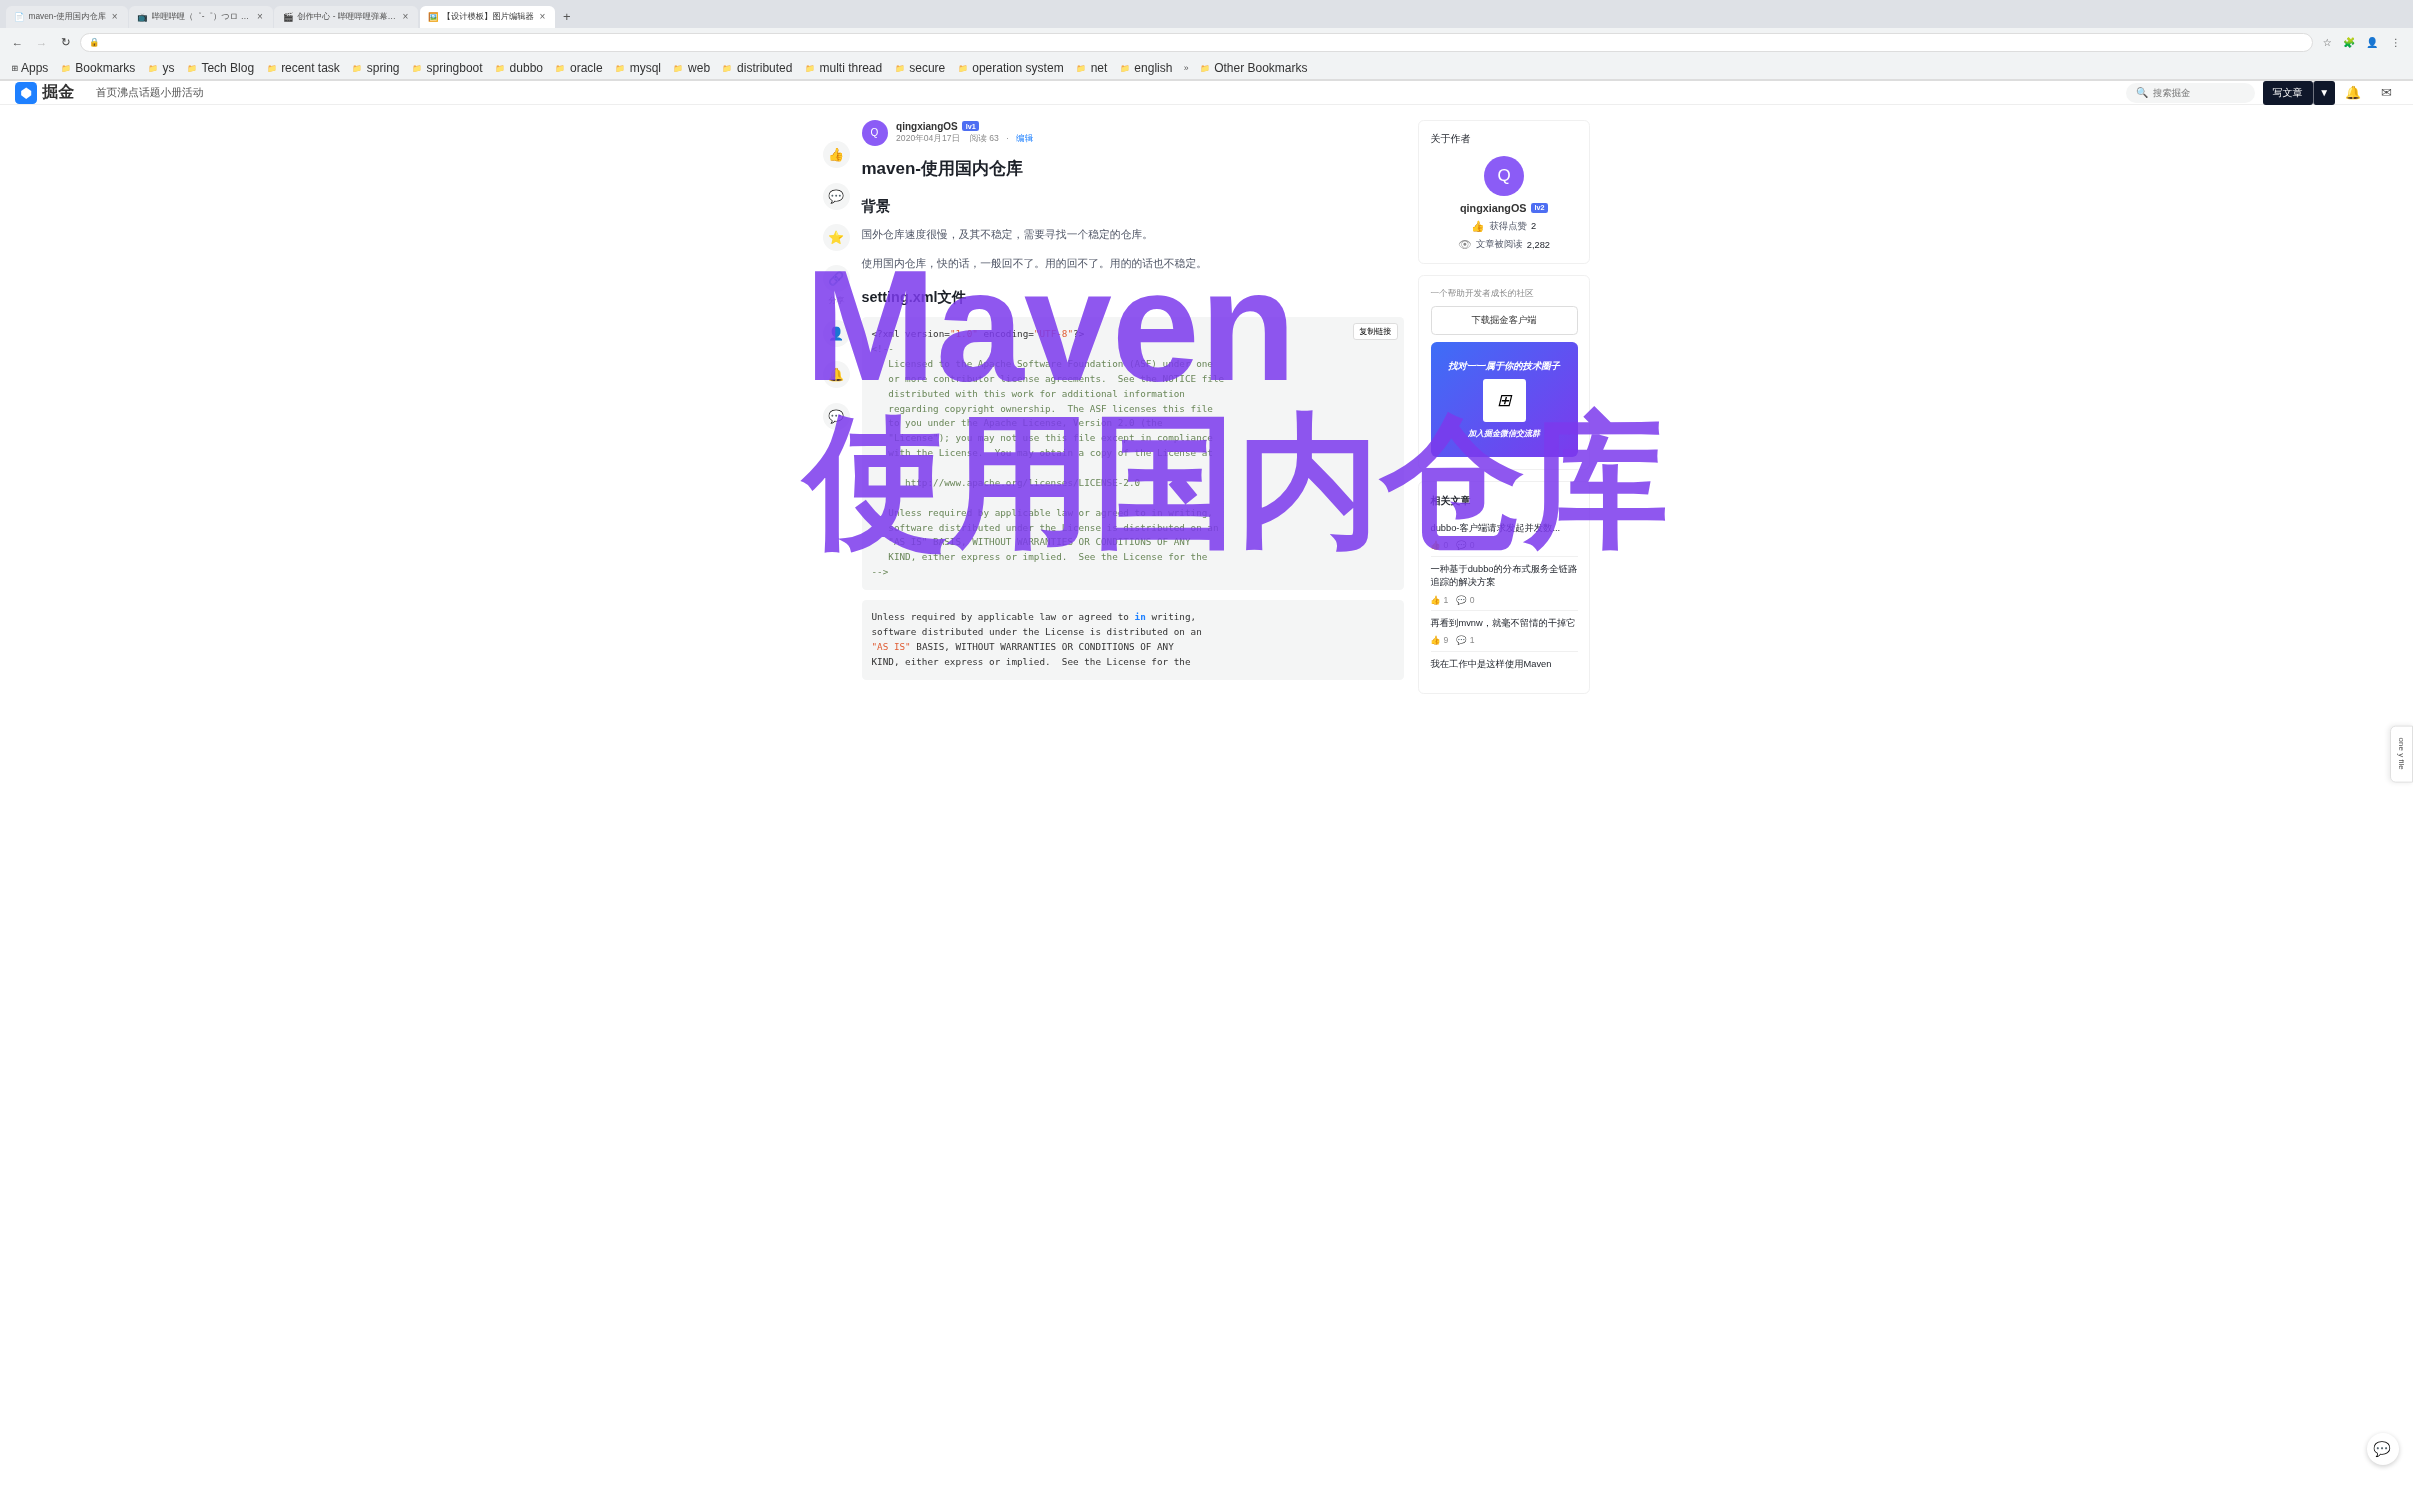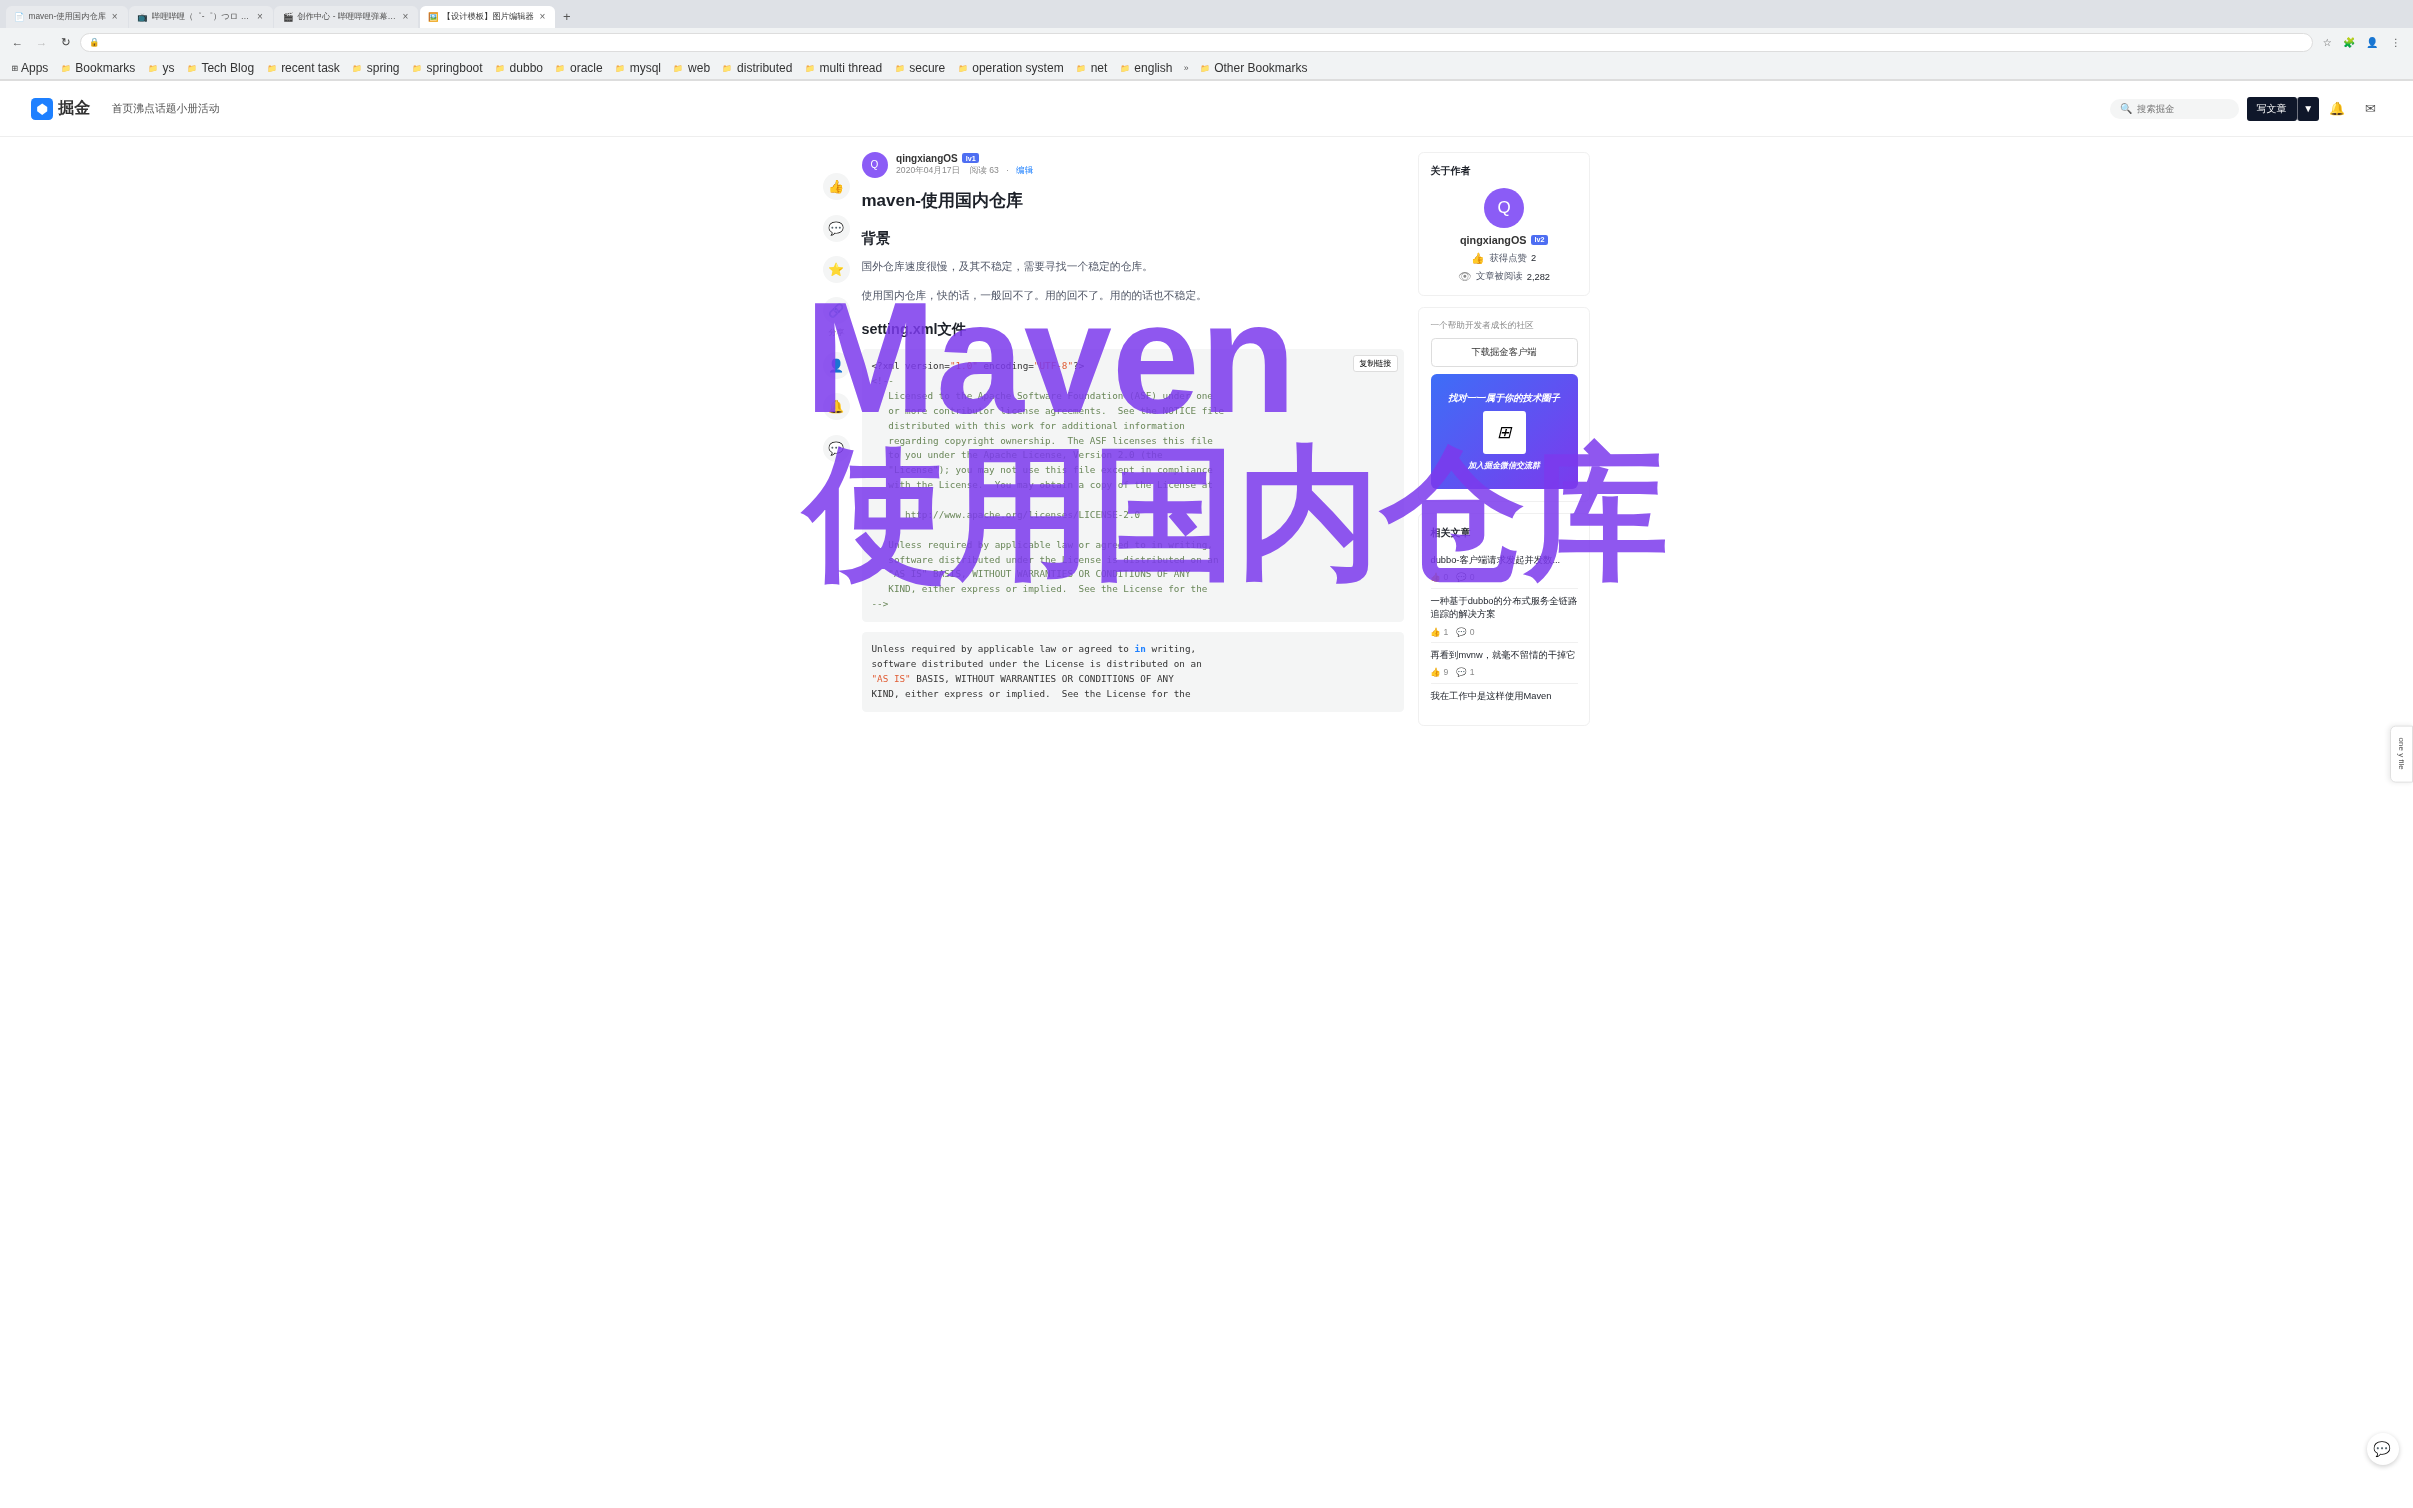--- a/index.html
+++ b/index.html
@@ -28,21 +28,21 @@
     .bookmark-item { display: flex; align-items: center; gap: 2.9px; padding: 2.2px 5.7px; border-radius: 2.9px; cursor: pointer; color: #333; white-space: nowrap; flex-shrink: 0; }
     .bookmark-icon { font-size: 8px; }
     .bookmark-label { font-size: 12px; }
     .bm-folder-icon { margin-right: 1.4px; }
     .bookmarks-overflow { padding: 2.2px 4.3px; cursor: pointer; color: #555; }
 
     
     .page { display: flex; flex-direction: column; min-height: calc(100vh - 93px); }
     
     
-    .site-header { display: flex; align-items: center; padding: 0 31px; height: 56px; border-bottom: 0.7px solid #eee; position: sticky; top: 0; background: #fff; z-index: 10; }
+    .site-header { display: flex; align-items: center; padding: 0 15px; height: 24px; border-bottom: 0.7px solid #eee; position: sticky; top: 0; background: #fff; z-index: 10; }
     .logo { display: flex; align-items: center; gap: 5.7px; text-decoration: none; }
     .logo-icon { width: 21.5px; height: 21.5px; background: #1e80ff; border-radius: 4.3px; display: flex; align-items: center; justify-content: center; }
     .logo-icon svg { width: 14.4px; height: 14.4px; }
     .logo-text { font-size: 16px; font-weight: bold; color: #333; }
     .main-nav { display: flex; gap: 0; margin-left: 21.5px; }
     .main-nav a { text-decoration: none; color: #555; font-size: 10.8px; padding: 2.9px 0; }
     .header-search { margin-left: auto; display: flex; align-items: center; gap: 7.2px; }
     .search-box { display: flex; align-items: center; background: #f4f5f5; border-radius: 14.4px; padding: 4.3px 10px; gap: 4.3px; width: 129px; }
     .search-box input { border: none; background: none; outline: none; font-size: 9.3px; color: #333; width: 100%; }
     .write-btn { background: #0f172a; color: #fff; border: none; border-radius: 2.9px; padding: 5px 10px; font-size: 10px; cursor: pointer; display: flex; align-items: center; gap: 2.9px; }
@@ -79,21 +79,21 @@
     .code-comment { color: #6a8759; }
 
     
     .overlay-container { position: relative; }
     .overlay-text-maven { position: absolute; top: 115px; left: -57px; font-size: 158px; font-weight: 900; color: #7c3aed; opacity: 0.85; z-index: 5; pointer-events: none; white-space: nowrap; }
     .overlay-text-cn { position: absolute; top: 266px; left: -57px; font-size: 144px; font-weight: 900; color: #7c3aed; opacity: 0.85; z-index: 5; pointer-events: none; white-space: nowrap; }
     
     
     .sidebar { width: 172px; flex-shrink: 0; }
     .sidebar-card { background: #fff; border: 0.7px solid #f0f0f0; border-radius: 5.7px; padding: 11.5px; margin-bottom: 11.5px; }
-    .sidebar-section-title { font-size: 10px; font-weight: 700; color: #1d2129; margin-bottom: 10px; }
+    .sidebar-section-title { font-size: 10px; font-weight: 400; color: #1d2129; margin-bottom: 10px; }
     .author-card { display: flex; flex-direction: column; align-items: center; gap: 5.7px; }
     .author-card-avatar { width: 40px; height: 40px; border-radius: 50%; background: #8b5cf6; display: flex; align-items: center; justify-content: center; color: #fff; font-size: 17px; }
     .author-card-name { font-size: 10.8px; font-weight: 600; color: #333; display: flex; align-items: center; gap: 4.3px; }
     .author-card-badge { background: #4e6ef2; color: #fff; font-size: 7.2px; padding: 0.7px 3.6px; border-radius: 2.2px; }
     .stats-row { display: flex; align-items: center; gap: 4.3px; font-size: 9.3px; color: #515767; }
     .stats-icon { font-size: 10.8px; color: #8a8a8a; }
     .stats-label { color: #515767; }
     .stats-value { color: #1d2129; font-weight: 500; }
 
     .download-btn { width: 100%; background: #fff; border: 0.7px solid #ddd; border-radius: 4.3px; padding: 7.2px; text-align: center; font-size: 9.3px; color: #333; cursor: pointer; margin-bottom: 7.2px; }

